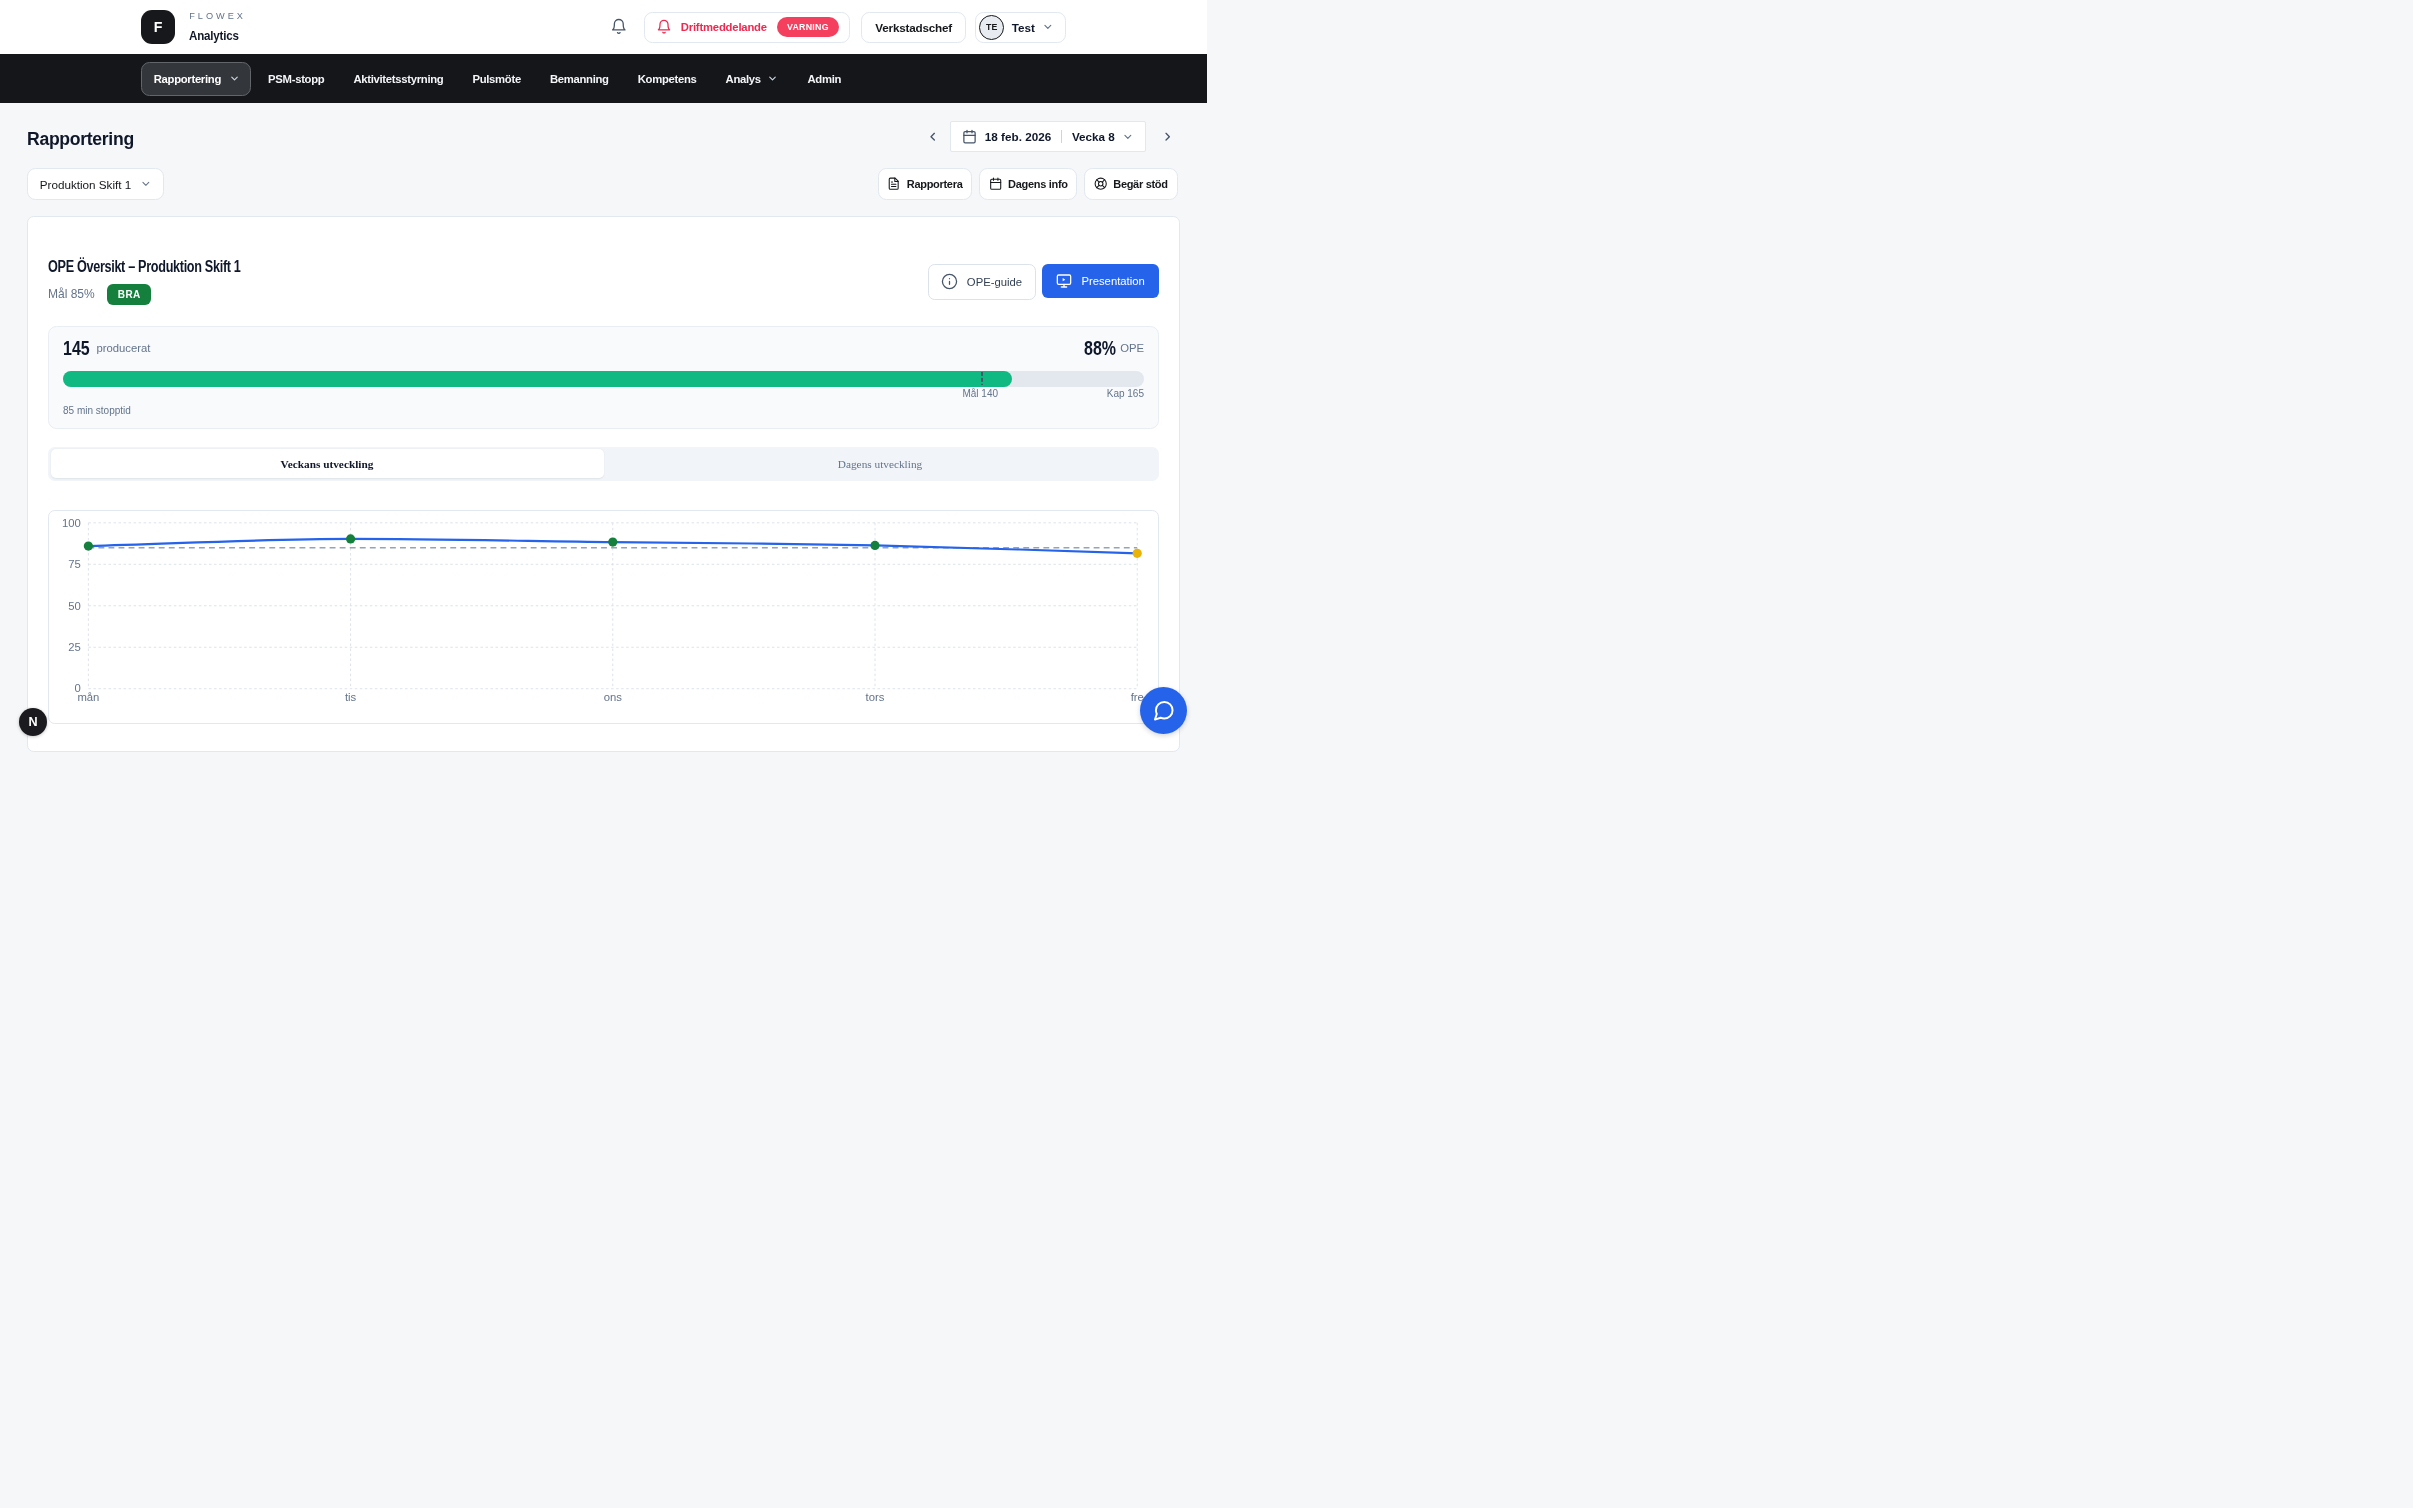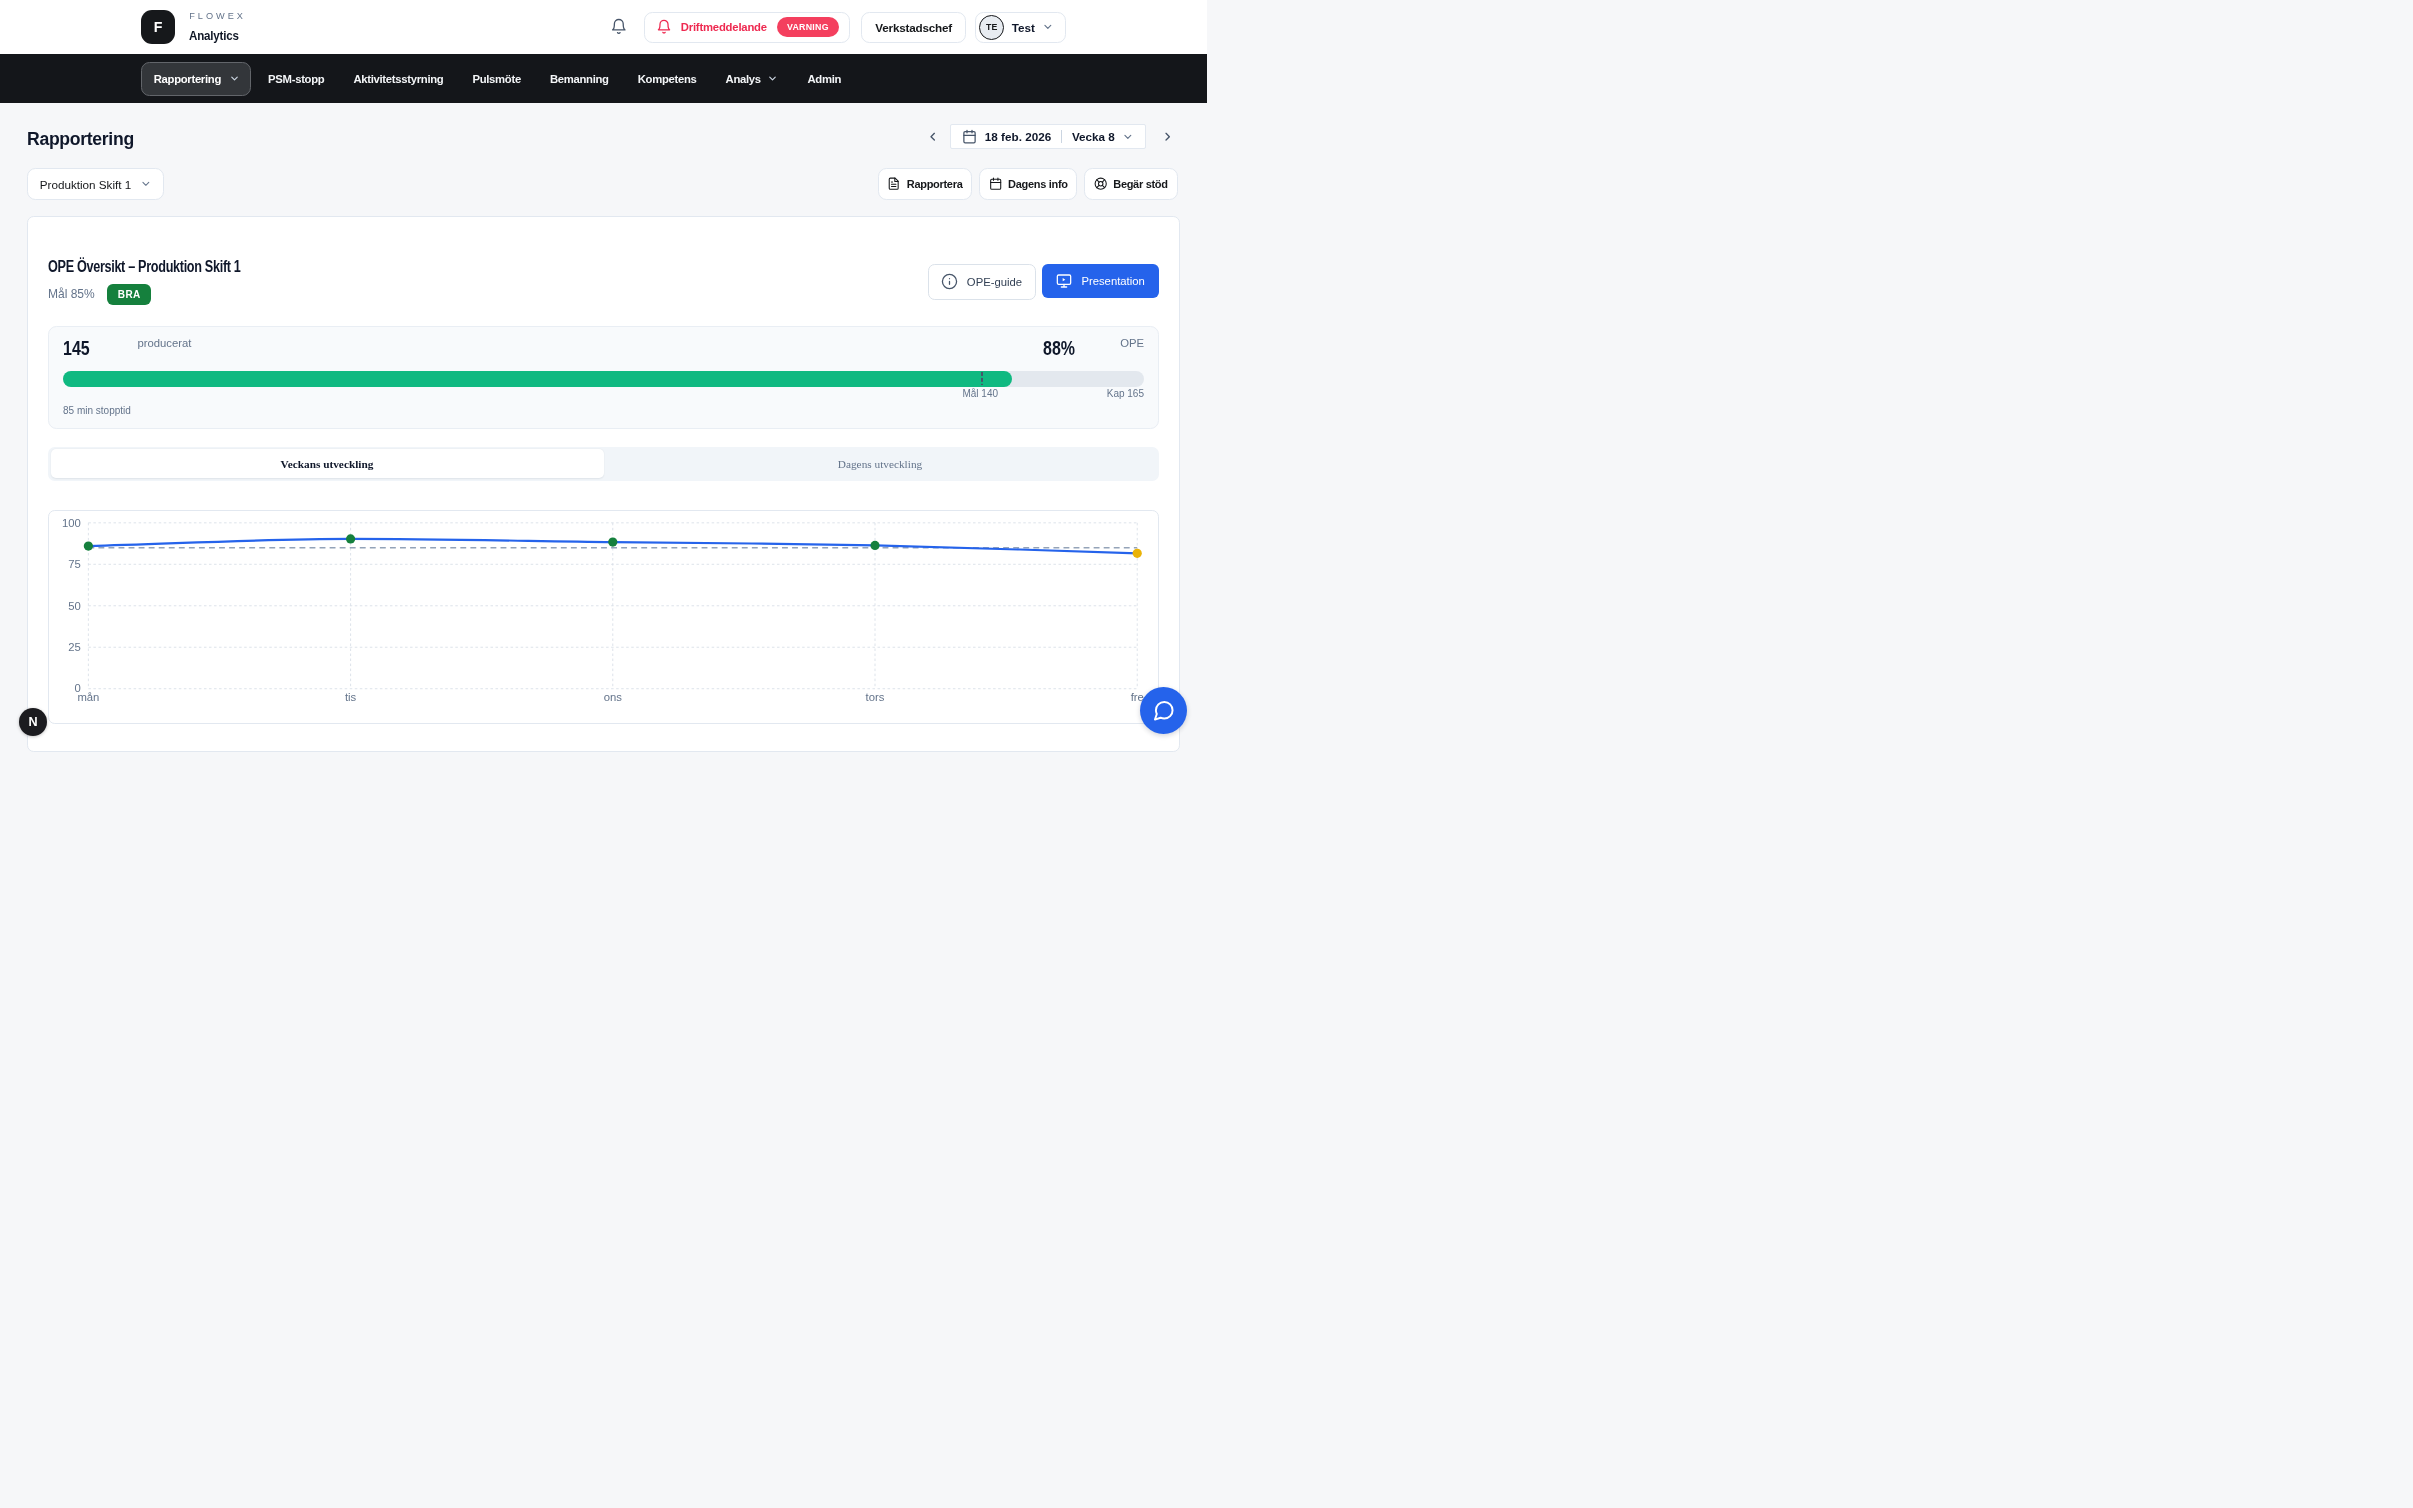--- a/index.html
+++ b/index.html
@@ -31,21 +31,21 @@
 .navpill svg { margin-left:7.5px; }
 .navlink { color:#f4f6f8; font-weight:bold; font-size:11.3px; letter-spacing:-0.3px; margin-left:29px; display:flex; align-items:center; }
 .navlink svg { margin-left:6.7px; }
 
 
 main { padding:0 27px; position:relative; }
 .row1 { display:flex; align-items:center; margin-top:18px; height:31px; }
 h1 { font-size:17.6px; font-weight:bold; letter-spacing:-0.3px; color:#0f172a; position:relative; top:2.5px; }
 .row1 .spacer { flex:1; }
 .chev-btn { width:13.4px; height:13.4px; }
-.datebox { display:flex; align-items:center; height:25px; background:#fff; border:0.8px solid #e2e8f0; border-radius:2px; padding:0 11px; margin:0 14.7px 0 11px; }
+.datebox { display:flex; align-items:center; height:31px; background:#fff; border:0.8px solid #e2e8f0; border-radius:2px; padding:0 11px; margin:0 14.7px 0 11px; }
 .datebox .d1 { font-weight:bold; font-size:11.7px; margin-left:7.5px; }
 .datebox .sep { width:0.8px; height:13.4px; background:#cbd5e1; margin:0 10px; }
 .datebox .d2 { font-weight:bold; font-size:11.7px; margin-right:7.5px; }
 
 .row2 { display:flex; align-items:center; margin-top:16px; height:32px; }
 .selbox { display:flex; align-items:center; height:32px; background:#fff; border:0.8px solid #e2e8f0; border-radius:8.4px; padding:0 11px 0 11.7px; font-size:11.7px; color:#16181b; }
 .selbox svg { margin-left:9.2px; }
 .row2 .spacer { flex:1; }
 .abtn { display:flex; align-items:center; height:32px; background:#fff; border:0.8px solid #e2e8f0; border-radius:8.4px; padding:0 8.8px; font-weight:bold; font-size:11px; letter-spacing:-0.3px; color:#16181b; margin-left:6.7px; }
 .abtn svg { margin-right:5.9px; }
@@ -61,21 +61,21 @@
 .csub .m { font-size:12px; color:#64748b; }
 .badge-bra { background:#15803d; color:#fff; font-weight:bold; font-size:10px; letter-spacing:0.4px; border-radius:5.9px; padding:5px 10.5px; margin-left:12.6px; }
 .cardhead .spacer { flex:1; }
 .btn-guide { display:flex; align-items:center; height:36px; border:0.8px solid #dbe2ea; border-radius:6.7px; background:#fff; padding:0 12.6px; font-size:11.3px; color:#334155; margin-top:6.3px; }
 .btn-guide svg { margin-right:8.4px; }
 .btn-pres { display:flex; align-items:center; height:34px; border-radius:5.9px; background:#2563eb; padding:0 14.2px; font-size:11.3px; color:#fff; margin-left:6.3px; margin-top:6.3px; }
 .btn-pres svg { margin-right:9.2px; }
 
 
 .panel { position:absolute; left:20px; right:20px; top:109px; height:103px; background:#f8fafc; border:0.8px solid #e9eef4; border-radius:8.4px; padding:0 14px; }
-.prow { display:flex; align-items:flex-start; padding-top:10px;gap:41px; }
+.prow { display:flex; align-items:center; padding-top:10px; }
 .prow .big { font-size:20px; font-weight:bold; color:#0f172a; display:inline-block; transform:scaleX(0.8); transform-origin:0 100%; }
 .prow .small { font-size:11.3px; color:#64748b; }
 .prow .spacer { flex:1; }
 .track { position:absolute; left:14px; right:13.6px; top:44px; height:16px; background:#e3e8ee; border-radius:8.4px; }
 .fill { position:absolute; left:0; top:0; bottom:0; width:87.8%; background:#10b981; border-radius:8.4px; }
 .tick { position:absolute; left:84.85%; top:1.7px; bottom:1.7px; width:2.5px; background-image:linear-gradient(#475569 60%, rgba(0,0,0,0) 0%); background-size:2.5px 5.9px; }
 .blabels { position:absolute; left:14px; right:14px; top:61px; font-size:10px; color:#64748b; }
 .blabels .mal { position:absolute; left:84.85%; transform:translateX(-50%); }
 .blabels .kap { position:absolute; right:0; }
 .stopp { position:absolute; left:14px; top:78px; font-size:10px; color:#64748b; }

